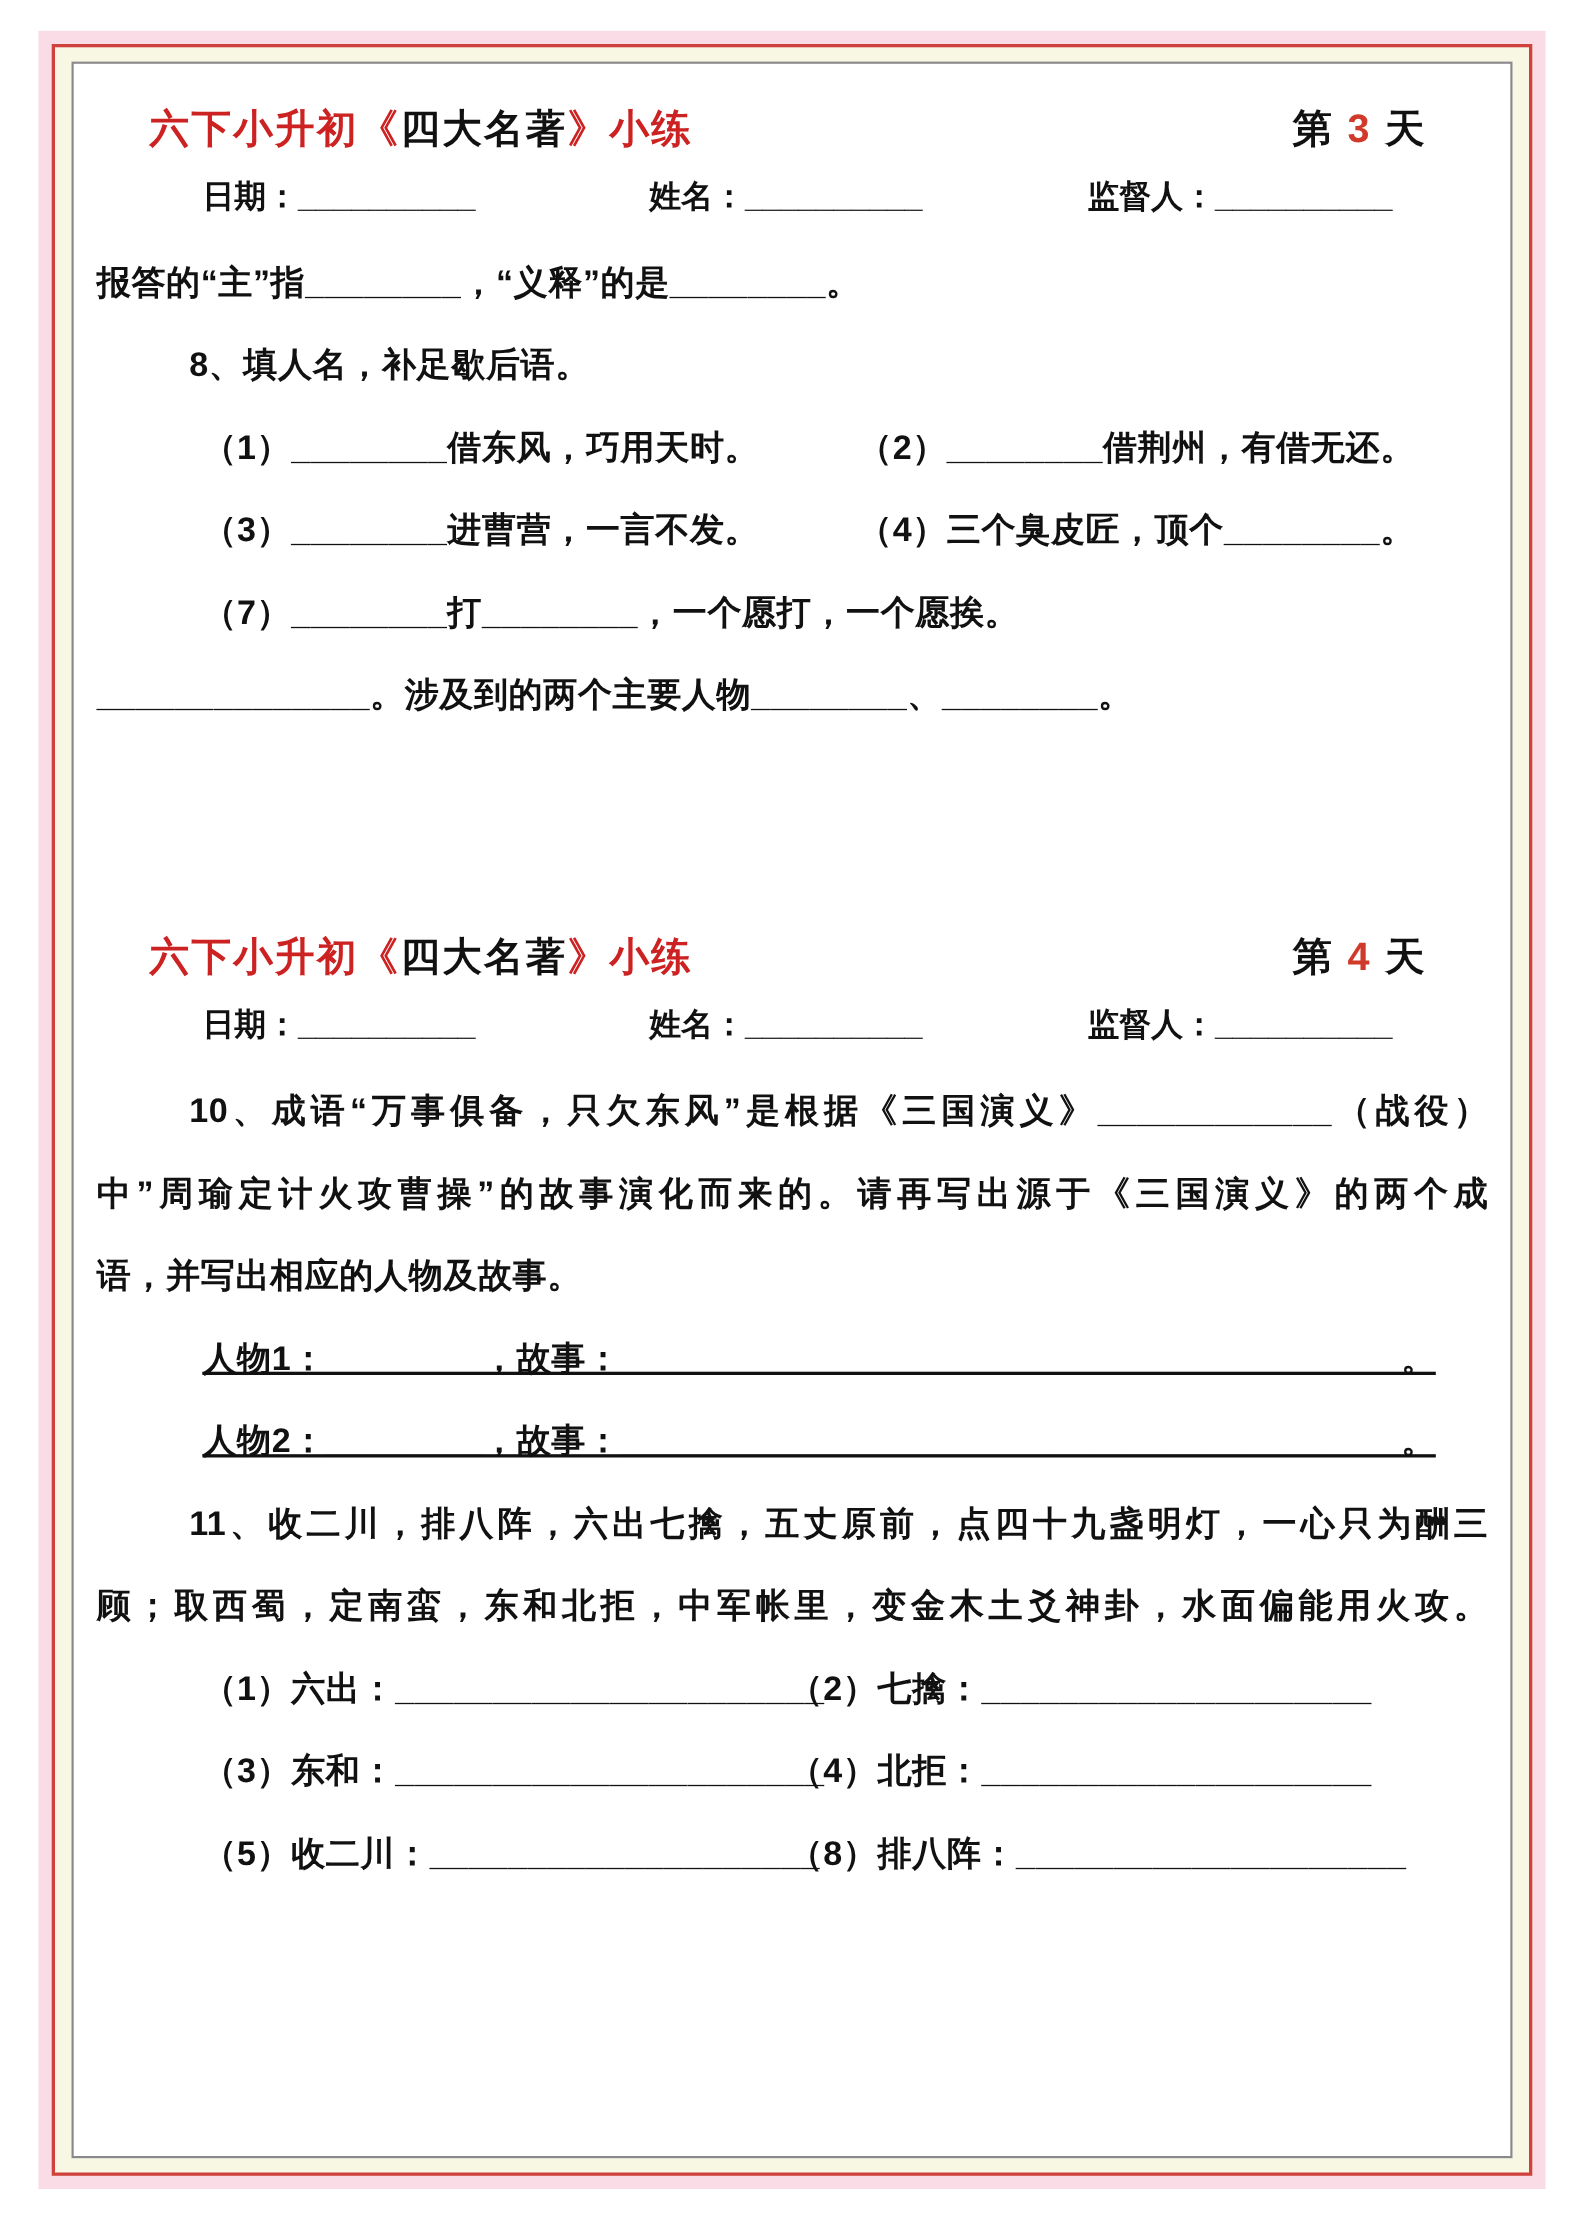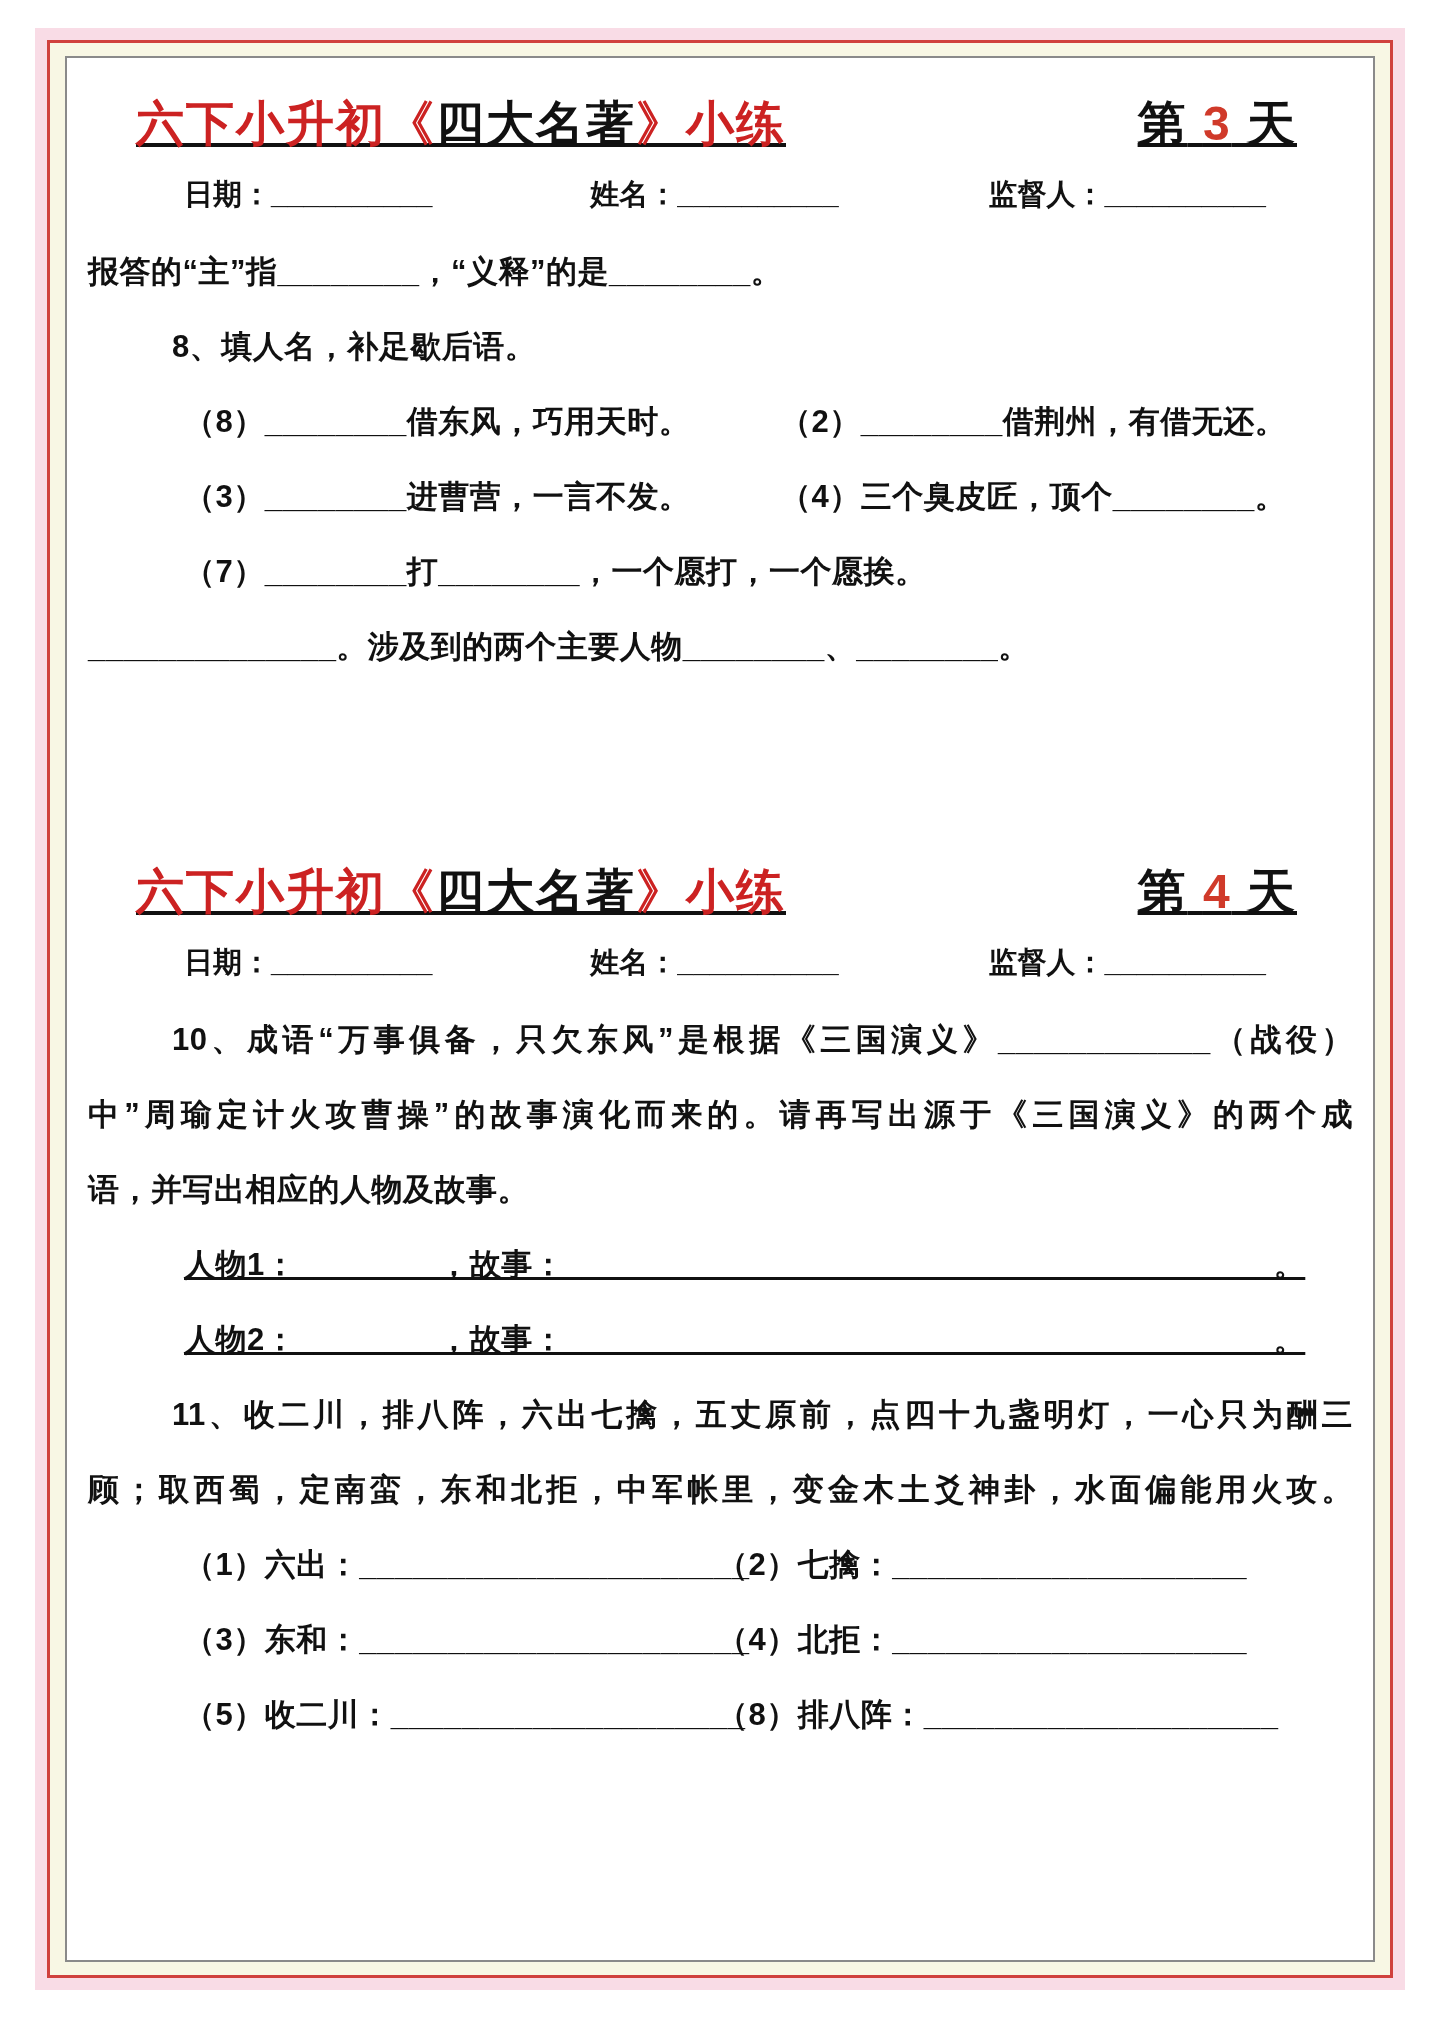--- a/index.html
+++ b/index.html
@@ -21,23 +21,22 @@
   .frame-gray{
     position:absolute;top:13px;left:15px;right:15px;bottom:13px;
     border:2px solid #8a8a8a;
     background:#ffffff;
     overflow:hidden;
   }
   .content{padding:16px 20px 0 21px;}
   .title-row{
     display:flex;justify-content:space-between;align-items:flex-end;
     padding:20px 56px 0 48px;
-    font-size:48px;letter-spacing:2px;line-height:1.25;
+    font-size:36px;letter-spacing:2px;line-height:1.25;
     white-space:nowrap;
-    text-decoration:underline;
   }
   .title-row.second{margin-top:158px;}
   .red{color:#cc2222;}
   .num-red{color:#d03a2a;}
   .blk{color:#111111;}
   .fields{
     margin-top:12px;
     font-size:29px;line-height:56px;white-space:nowrap;
     padding-left:96px;
   }
@@ -66,21 +65,21 @@
           <div class="title-row">
             <div class="title"><span class="red">六下小升初</span><span class="red">《</span><span class="blk">四大名著</span><span class="red">》</span><span class="red">小练</span></div>
             <div class="day"><span class="blk">第</span> <span class="num-red">3</span> <span class="blk">天</span></div>
           </div>
 
           <div class="fields"><span class="fld">日期：</span><span>__________</span><span class="gap1"></span><span class="fld">姓名：</span><span>__________</span><span class="gap2"></span><span class="fld">监督人：</span><span>__________</span></div>
 
           <div class="body">
             <div class="line">报答的“主”指________，“义释”的是________。</div>
             <div class="line indent">8、填人名，补足歇后语。</div>
-            <div class="row2"><span class="col-l">（8）________借东风，巧用天时。</span><span class="col-r">（2）________借荆州，有借无还。</span></div>
+            <div class="row2"><span class="col-l">（1）________借东风，巧用天时。</span><span class="col-r">（2）________借荆州，有借无还。</span></div>
             <div class="row2"><span class="col-l">（3）________进曹营，一言不发。</span><span class="col-r">（4）三个臭皮匠，顶个________。</span></div>
             <div class="row2"><span class="col-l">（7）________打________，一个愿打，一个愿挨。</span><span class="col-r"></span></div>
             <div class="line">______________。涉及到的两个主要人物________、________。</div>
           </div>
         </div>
 
         <div class="section">
           <div class="title-row second">
             <div class="title"><span class="red">六下小升初</span><span class="red">《</span><span class="blk">四大名著</span><span class="red">》</span><span class="red">小练</span></div>
             <div class="day"><span class="blk">第</span> <span class="num-red">4</span> <span class="blk">天</span></div>

